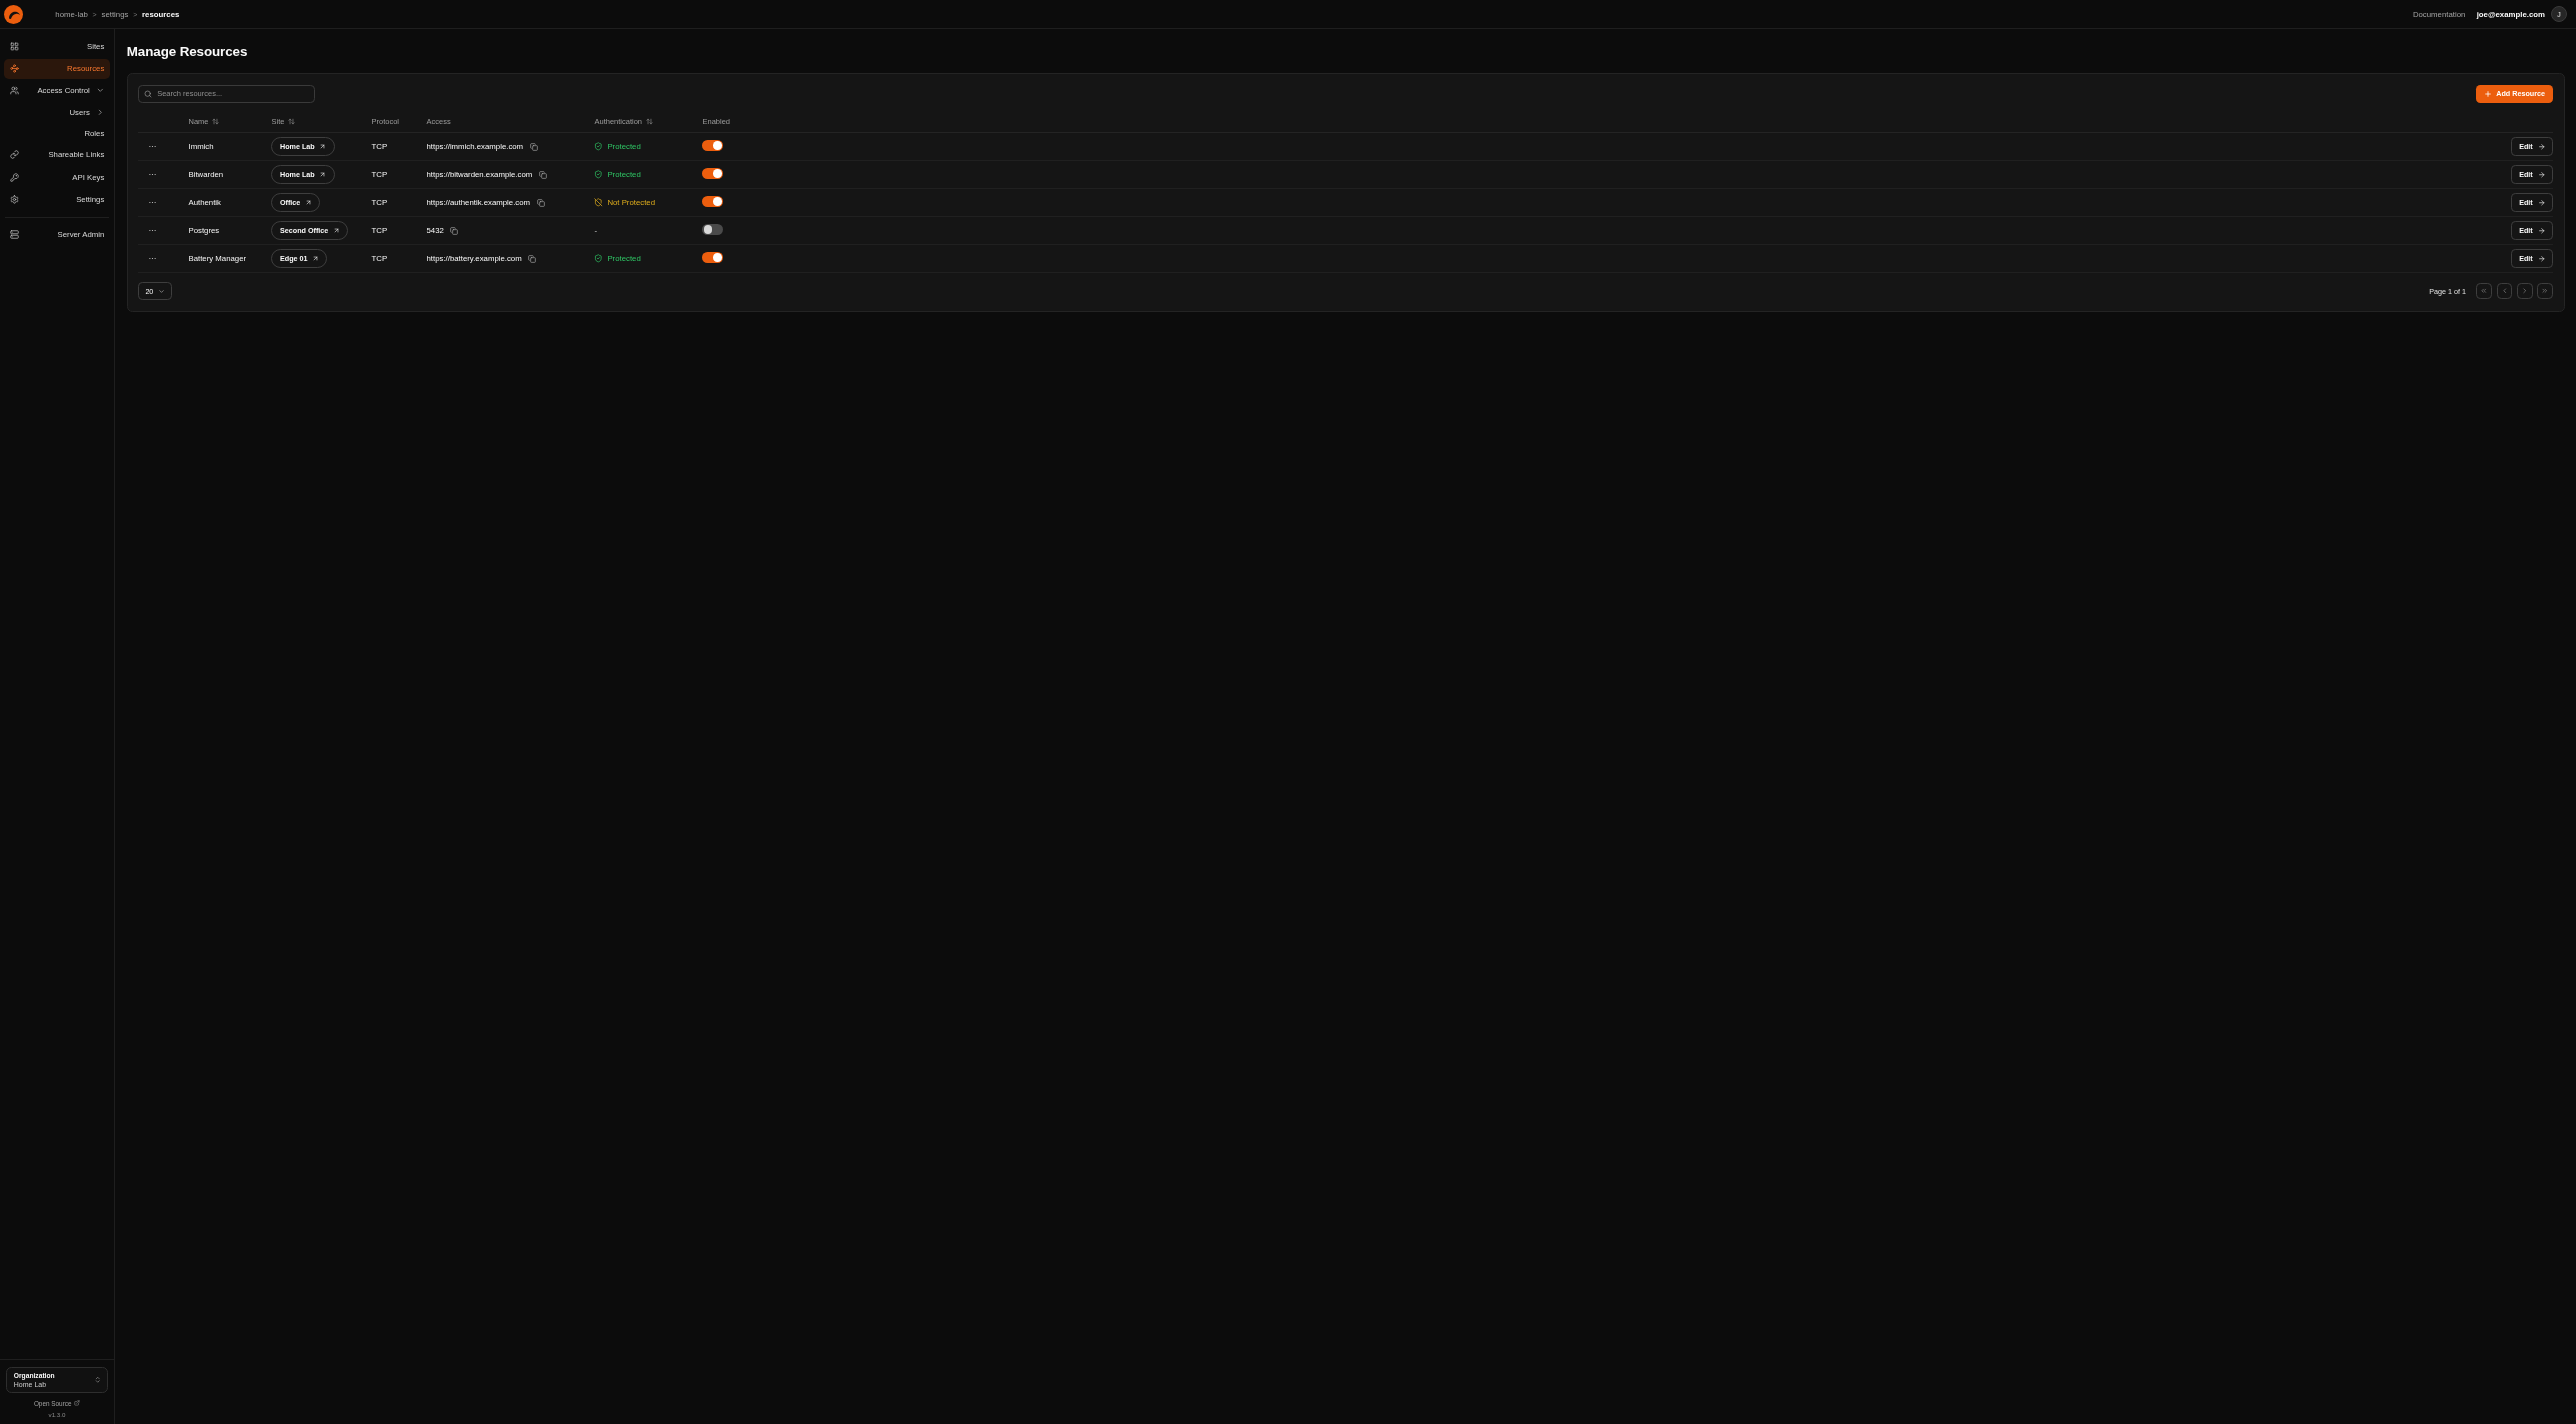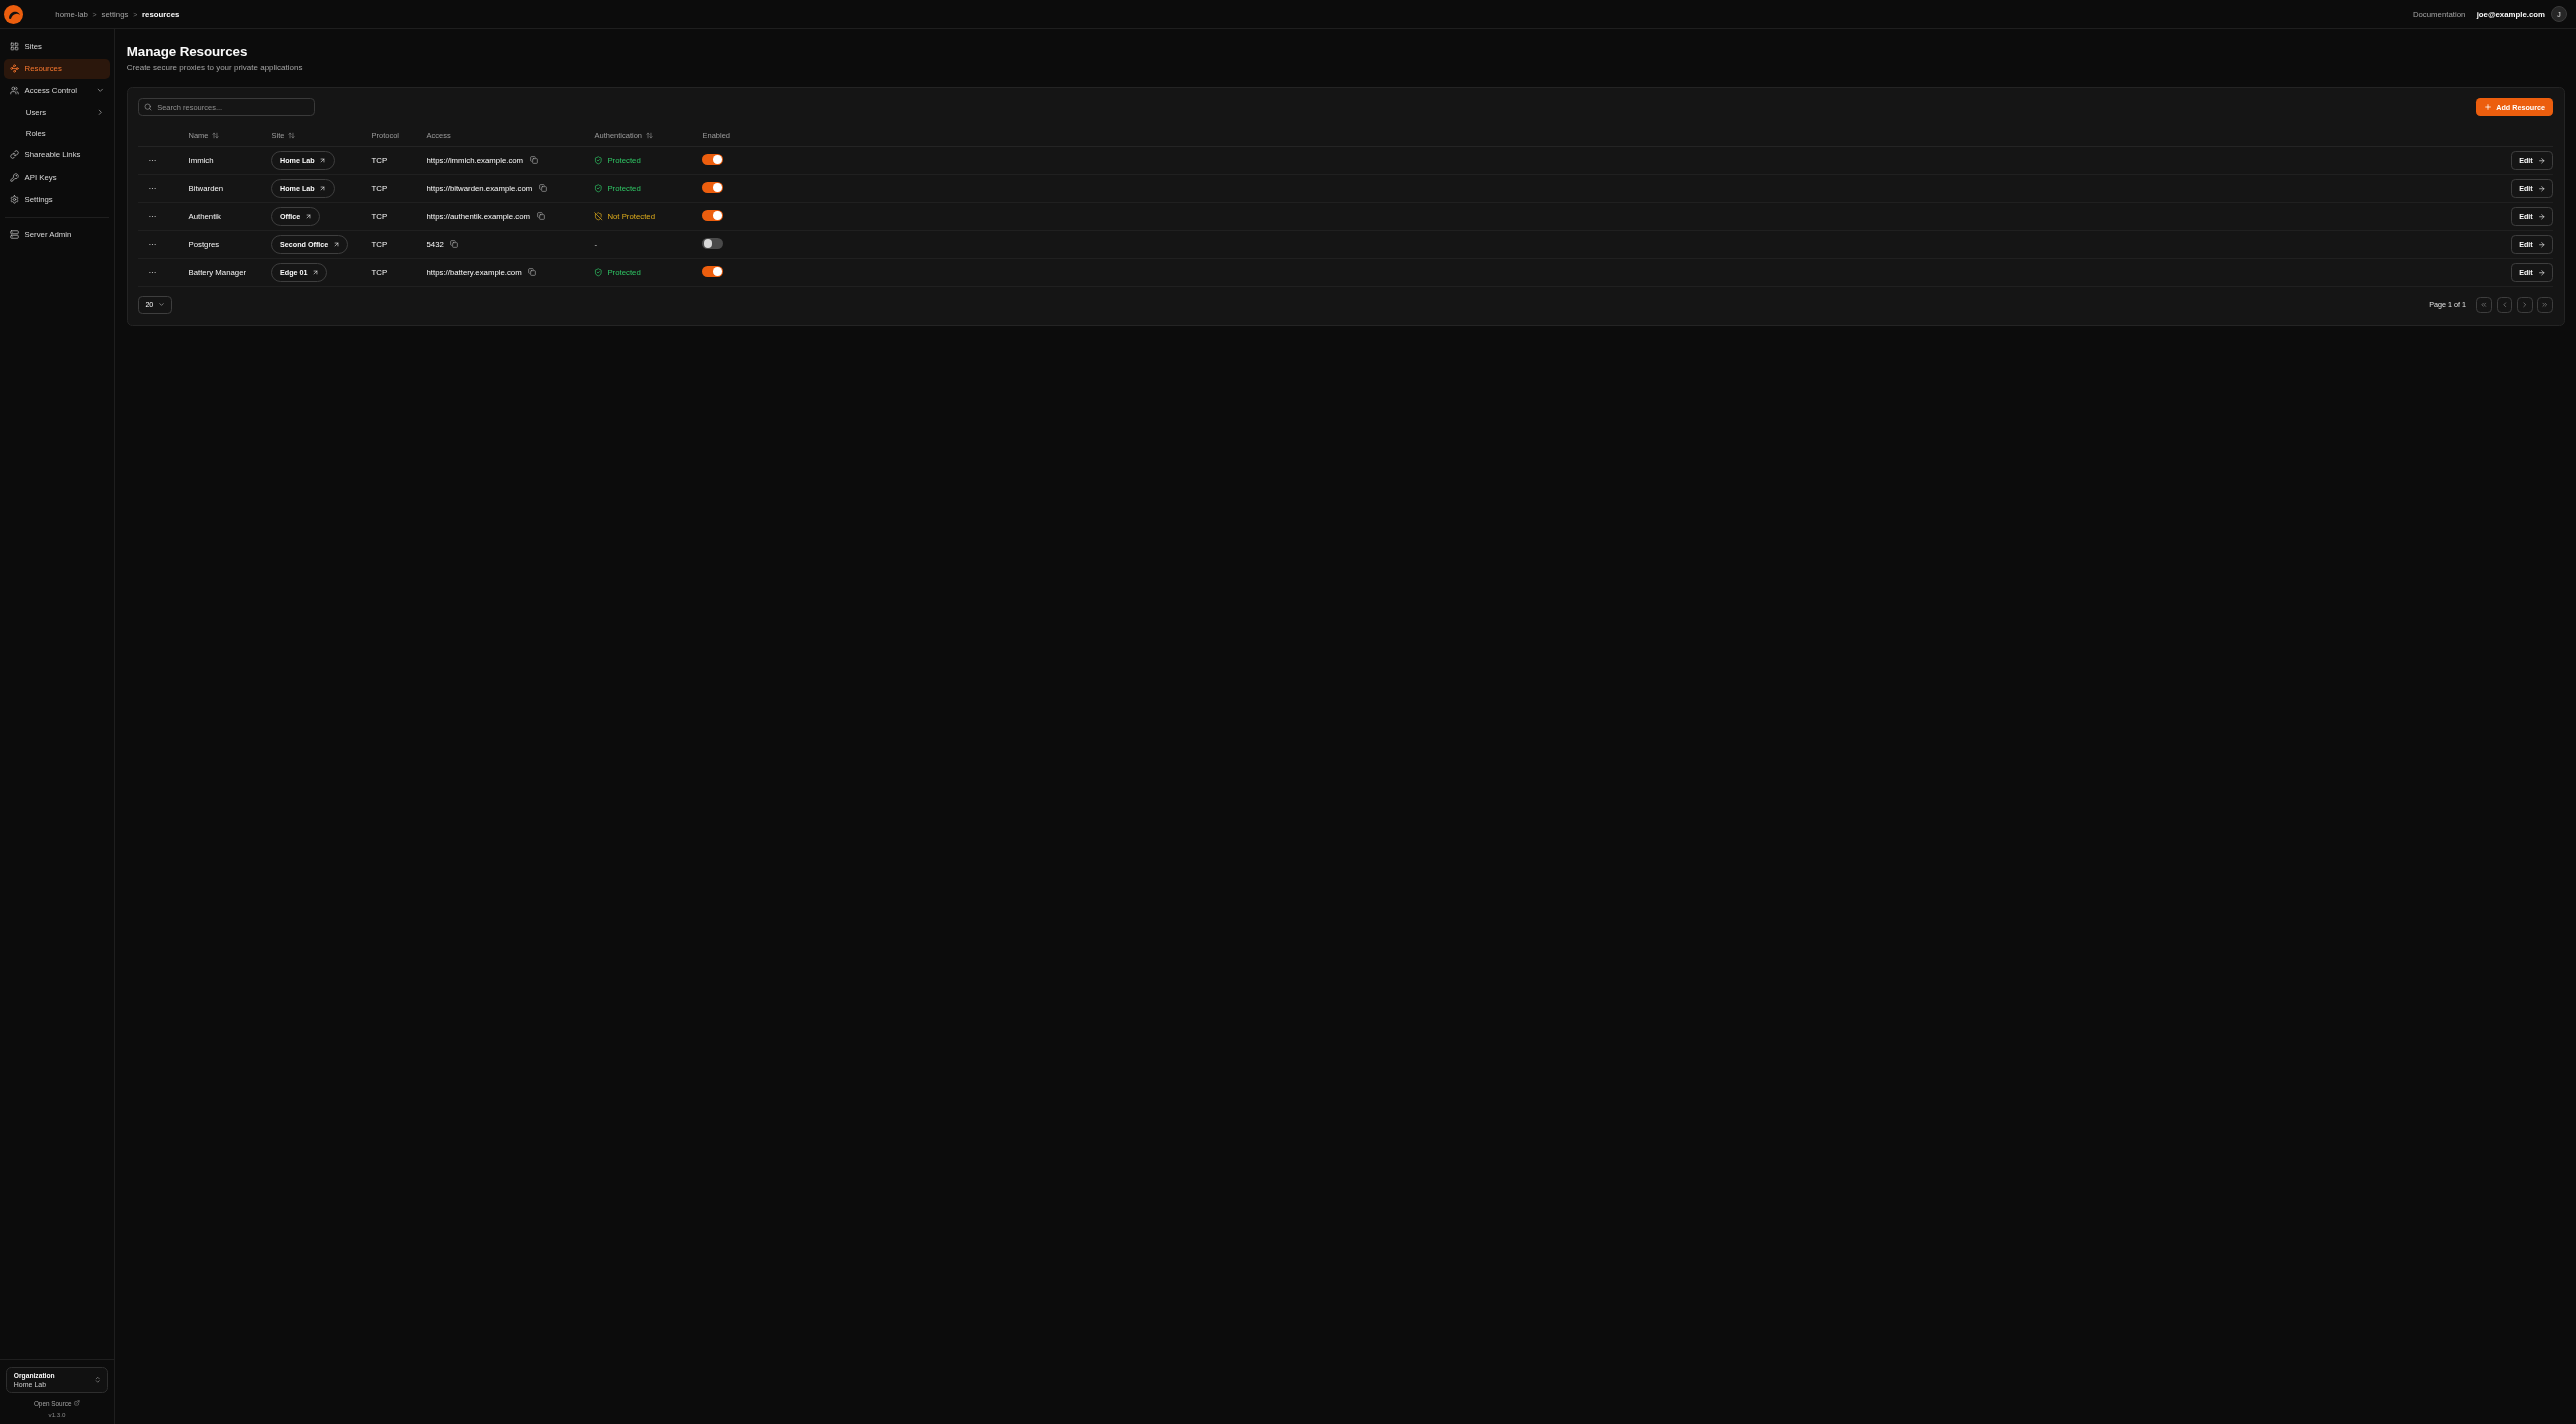--- a/index.html
+++ b/index.html
@@ -58,21 +58,21 @@
     padding:7.5px 4.3px 0 4.3px;
   }
   .nav { display:flex; flex-direction:column; gap:2.1px; flex:1; }
   .nav-item {
     display:flex; align-items:center; gap:5.9px;
     height:20px; padding:0 5.4px; border-radius:4.8px;
     color:#D9D9D9; font-size:7.8px; cursor:pointer;
   }
   .nav-item .nav-icon { width:9px; height:9px; color:#BFBFBF; flex-shrink:0; }
   .nav-item .nav-icon svg { width:9px; height:9px; }
-  .nav-item .label { flex:1; }
+  .nav-item .label { flex:1;text-align:right; }
   .nav-item.active { background:rgba(236,94,14,0.14); color:var(--accent-text); }
   .nav-item.active .nav-icon { color:var(--accent-text); }
   .nav-item .chev { width:8.6px; height:8.6px; color:#A8A8A8; }
   .nav-item .chev svg { width:8.6px; height:8.6px; }
   .nav-item.sub { padding-left:21.5px; height:19px; }
   .nav-divider { height:0.5px; background:var(--border); margin:5.4px 1.1px; }
 
   .sidebar-footer { margin:0 -4.3px; border-top:0.5px solid var(--border); padding:7.5px 6.4px 6.4px 6.4px; display:flex; flex-direction:column; align-items:center; }
   .org-select {
     width:100%; display:flex; align-items:center; justify-content:space-between;
@@ -350,21 +350,20 @@
               <path d="M10 14 21 3"></path>
               <path d="M18 13v6a2 2 0 0 1-2 2H5a2 2 0 0 1-2-2V8a2 2 0 0 1 2-2h6"></path>
             </svg>
         </a>
         <div class="version">v1.3.0</div>
       </div>
     </aside>
 
     <main class="main">
       <h1 class="page-title">Manage Resources</h1>
-      <p class="page-subtitle">Create secure proxies to your private applications</p>
 
       <section class="card">
 
         <div class="card-toolbar">
           <div class="search">
             <span class="search-ic">
               <svg viewBox="0 0 24 24" fill="none" stroke="currentColor" stroke-width="2" stroke-linecap="round" stroke-linejoin="round">
                   <circle cx="11" cy="11" r="8"></circle>
                   <path d="m21 21-4.3-4.3"></path>
                 </svg>

